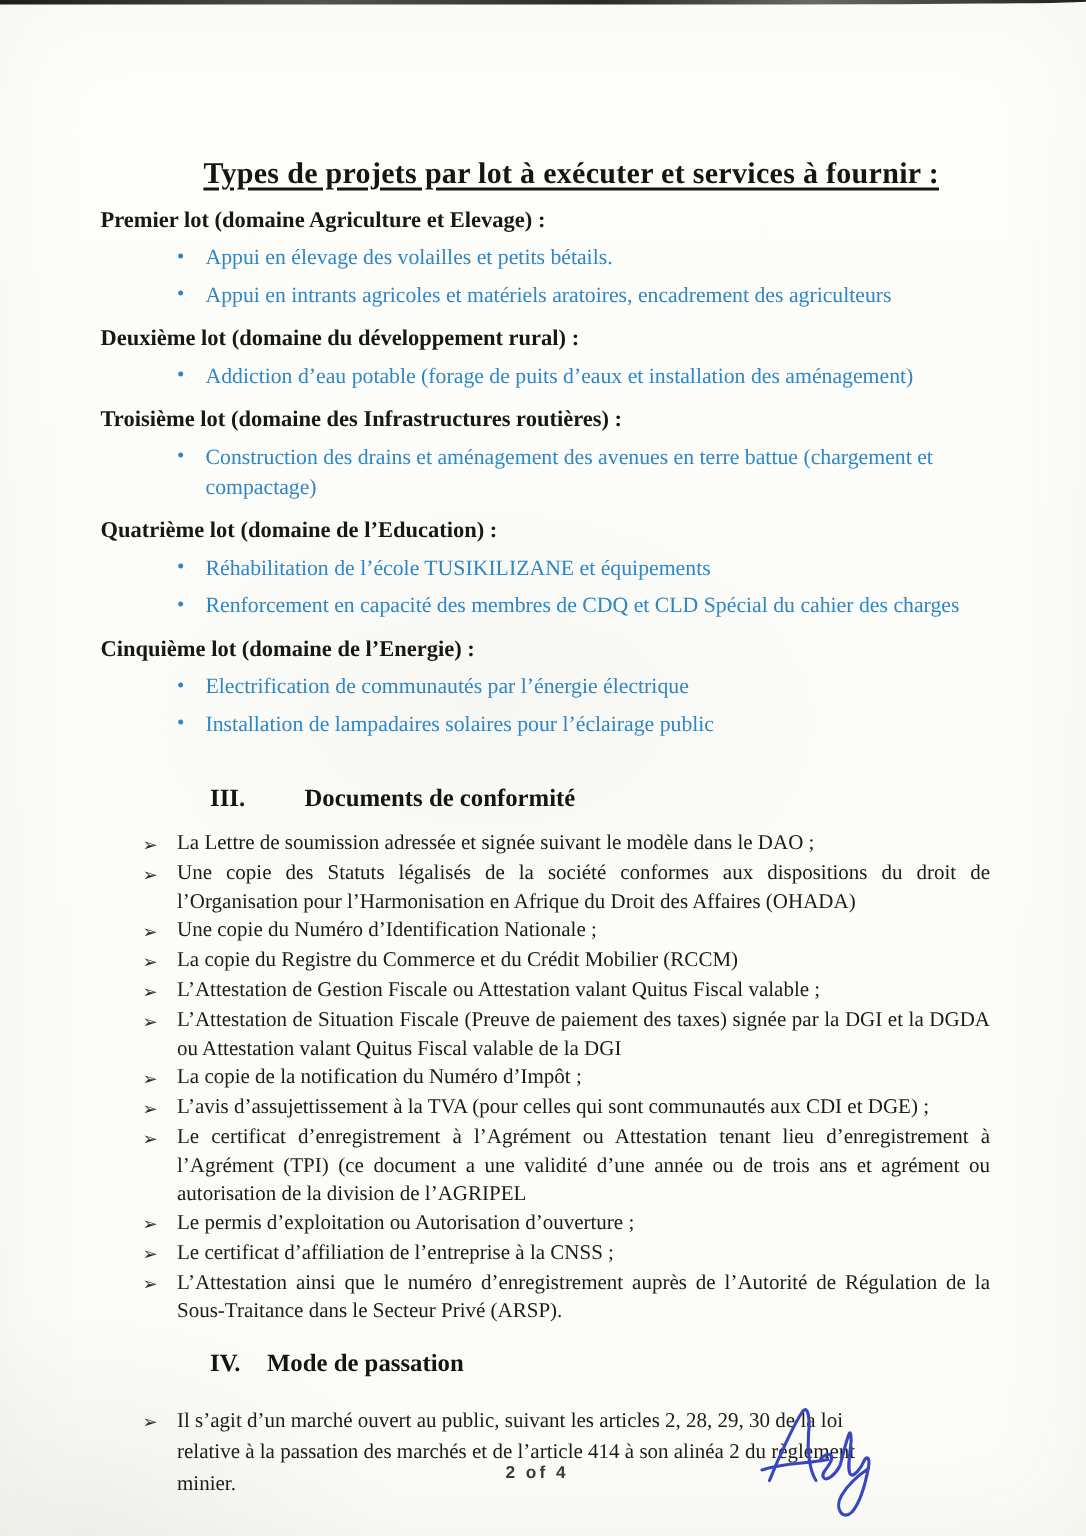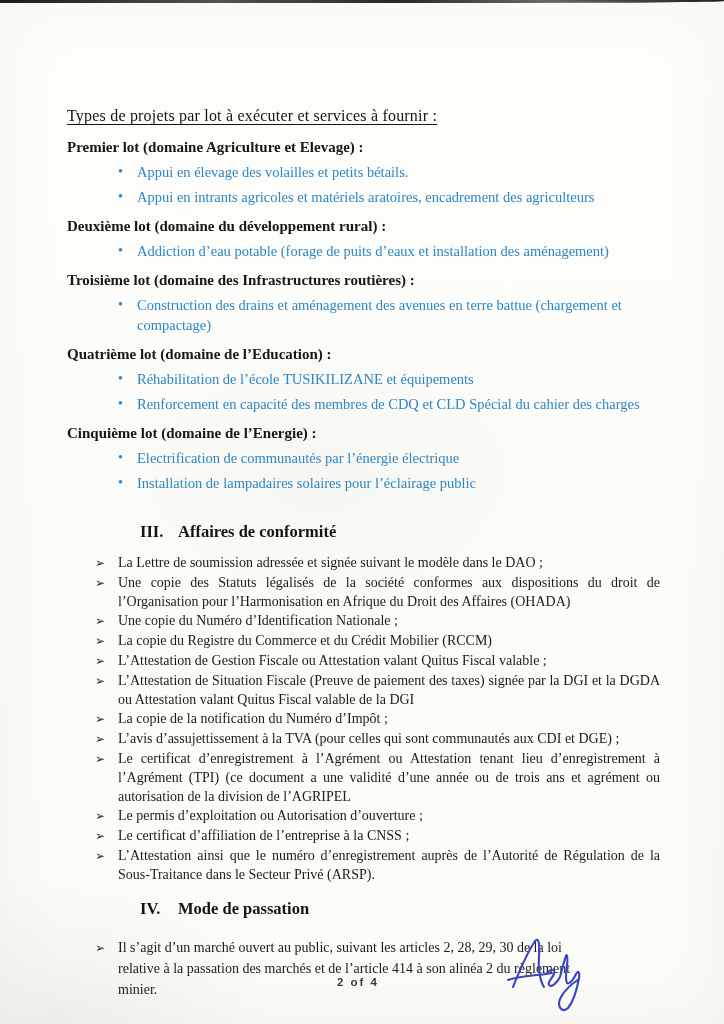--- a/index.html
+++ b/index.html
@@ -18,37 +18,37 @@
     overflow:hidden;
   }
   .scan-edge {
     position:absolute; top:0; left:0; right:0; height:3px;
     background:linear-gradient(to right,#1c1c18 0%,#55524a 30%,#2a2925 55%,#6b685f 75%,#201f1b 100%);
     border-radius:0 0 50%/3px 50%;
   }
   .content { position:absolute; top:104px; left:0; width:724px; padding:0 64px 0 67px; }
 
   .doc-title {
-    font-size:16px; font-weight:normal; text-align:left;
+    font-size:20px; font-weight:bold; text-align:right;
     padding-right:34px; letter-spacing:0.2px;
     line-height:24px; color:#151515;
   }
   .doc-title span { text-decoration:underline; text-underline-offset:3px; }
 
   .lot-heading { font-size:15px; font-weight:bold; line-height:20px; margin-top:9px; color:#171717; }
   .first-lot { margin-top:9px; }
   .lot-item { display:flex; margin-top:5px; line-height:20px; font-size:14.5px; color:var(--accent-blue,#2e86c5); }
   .lot-item .dot { width:19px; padding-left:0; margin-left:51px; font-size:14px; flex:none; }
   .lot-item .lot-item-text { flex:1; }
 
   .section-heading {
     display:flex; font-weight:bold; font-size:16.5px; line-height:24px; color:#141414;
     padding-left:73px;
   }
-  .sh3 { margin-top:27px; }
+  .sh3 { margin-top:27px;gap:25px; }
   .sh4 { margin-top:13px; }
   .section-heading .sec-num { width:38px; flex:none; }
 
   .doc-list { margin-top:9px; }
   .doc-item { display:flex; font-size:14px; line-height:19px; color:#1b1b1b; }
   .doc-item .arrow { width:23px; margin-left:28px; flex:none; font-size:12px; color:#2a2a2a; padding-top:1px; }
   .doc-item .doc-text { flex:1; text-align:justify; }
   .doc-item.loose { margin-top:16px; line-height:21px; }
   .doc-item.loose .doc-text { text-align:left; max-width:480px; }
 
@@ -107,21 +107,21 @@
       <span class="dot">•</span>
       <span class="lot-item-text">Electrification de communautés par l’énergie électrique</span>
     </div>
     <div class="lot-item">
       <span class="dot">•</span>
       <span class="lot-item-text">Installation de lampadaires solaires pour l’éclairage public</span>
     </div>
 
     <div class="section-heading sh3">
       <span class="sec-num">III.</span>
-      <span>Affaires de conformité</span>
+      <span>Documents de conformité</span>
     </div>
 
     <div class="doc-list">
       <div class="doc-item">
           <span class="arrow">➢</span>
           <span class="doc-text">La Lettre de soumission adressée et signée suivant le modèle dans le DAO ;</span>
         </div>
       <div class="doc-item">
           <span class="arrow">➢</span>
           <span class="doc-text">Une copie des Statuts légalisés de la société conformes aux dispositions du droit de l’Organisation pour l’Harmonisation en Afrique du Droit des Affaires (OHADA)</span>

